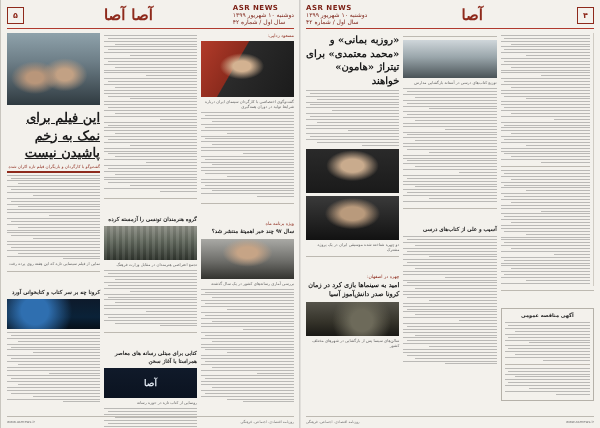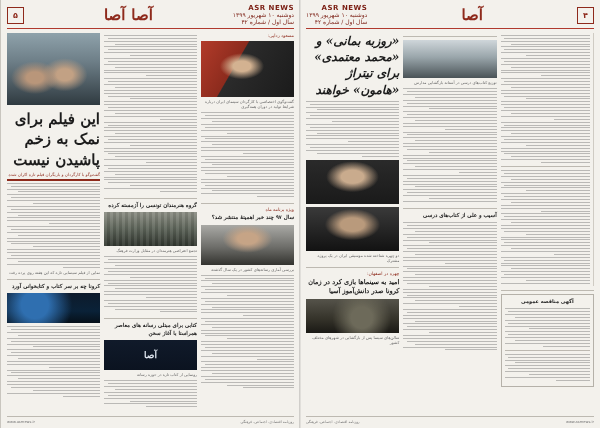--- a/index.html
+++ b/index.html
@@ -17,44 +17,44 @@
   .gutter{
     position:absolute;left:299px;top:0;width:2px;height:428px;
     background:linear-gradient(90deg,rgba(0,0,0,.18),rgba(0,0,0,.04));
     z-index:40;
   }
   
   .masthead{
     height:22px;display:flex;align-items:center;justify-content:space-between;
     border-bottom:1.5px solid #b03a2e;padding-bottom:2px;margin-bottom:4px;
   }
-  .mast-logo{font-size:6px;color:#7a1d12;text-align:right;line-height:1.15;}
+  .mast-logo{font-size:6px;color:#7a1d12;text-align:left;line-height:1.15;}
   .mast-logo .brand{font-size:7px;font-weight:bold;letter-spacing:.5px;}
   .mast-center{display:flex;align-items:center;gap:6px;}
   .bigbrand{
     font-size:15px;font-weight:bold;color:#8e2a1c;
     font-family:"DejaVu Serif","Liberation Serif",serif;
   }
   .pagenum{
     width:15px;height:15px;border:1px solid #8e2a1c;color:#8e2a1c;
     display:flex;align-items:center;justify-content:center;font-size:8px;font-weight:bold;
   }
   
   .cols{display:flex;gap:4px;height:396px;}
   .col{flex:1;display:flex;flex-direction:column;gap:4px;min-width:0;}
   .block{position:relative;}
-  .rule-t{border-top:1px solid #bdb9b1;padding-top:3px;}
+  .rule-t{border-top:1px solid #bdb9b1;padding-top:17px;}
   
   .kicker{font-size:4.5px;color:#8e2a1c;margin-bottom:2px;text-align:right;}
   .hl{
     font-weight:bold;color:#1c1c1c;text-align:right;line-height:1.35;
     font-family:"DejaVu Serif","Liberation Serif",serif;
   }
-  .hl.xl{font-size:15px;}
-  .hl.lg{font-size:12px;font-style:italic;}
+  .hl.xl{font-size:13px;text-decoration:underline;}
+  .hl.lg{font-size:10px;}
   .hl.md{font-size:6.5px;}
   .hl.sm{font-size:5.5px;}
   .byline{font-size:4.2px;color:#8e2a1c;text-align:right;margin:2px 0;}
   
   .body{direction:rtl;}
   .body i{
     display:block;height:1px;background:#8b8b8b;opacity:.55;margin:2.1px 0;
   }
   .body i.s1{width:100%} .body i.s2{width:96%} .body i.s3{width:88%}
   .body i.s4{width:72%} .body i.s5{width:55%} .body i.s6{width:40%}

